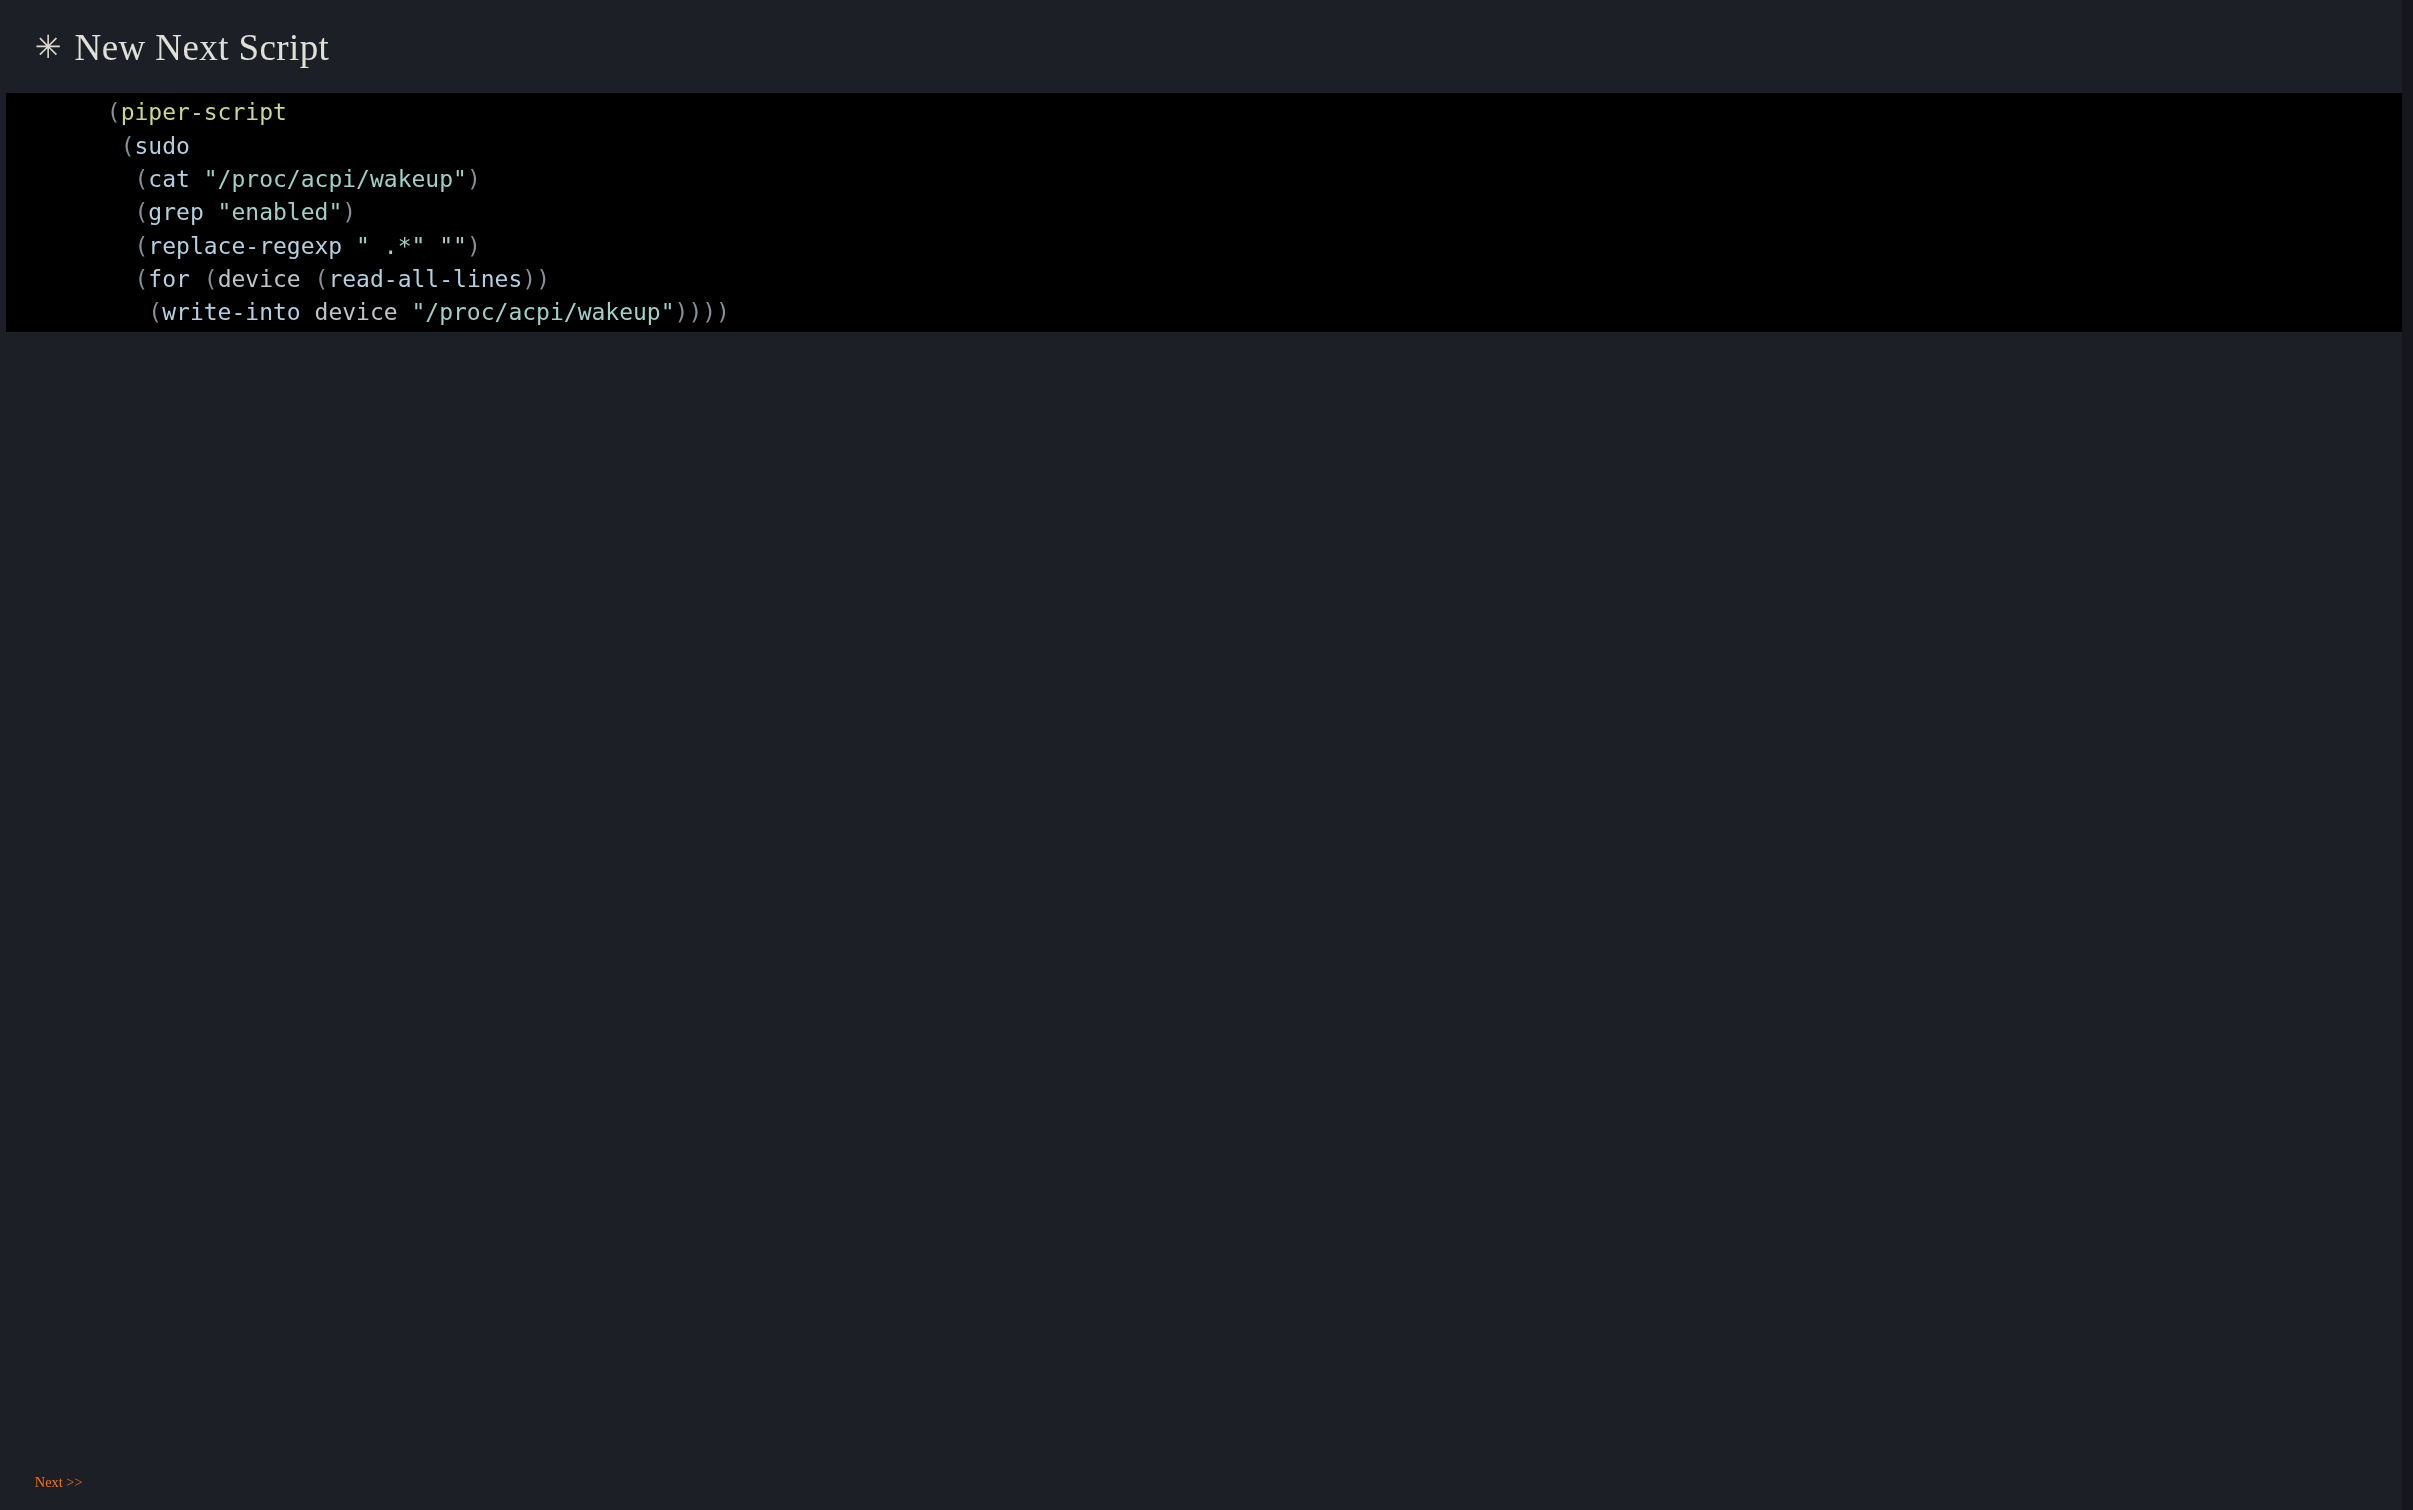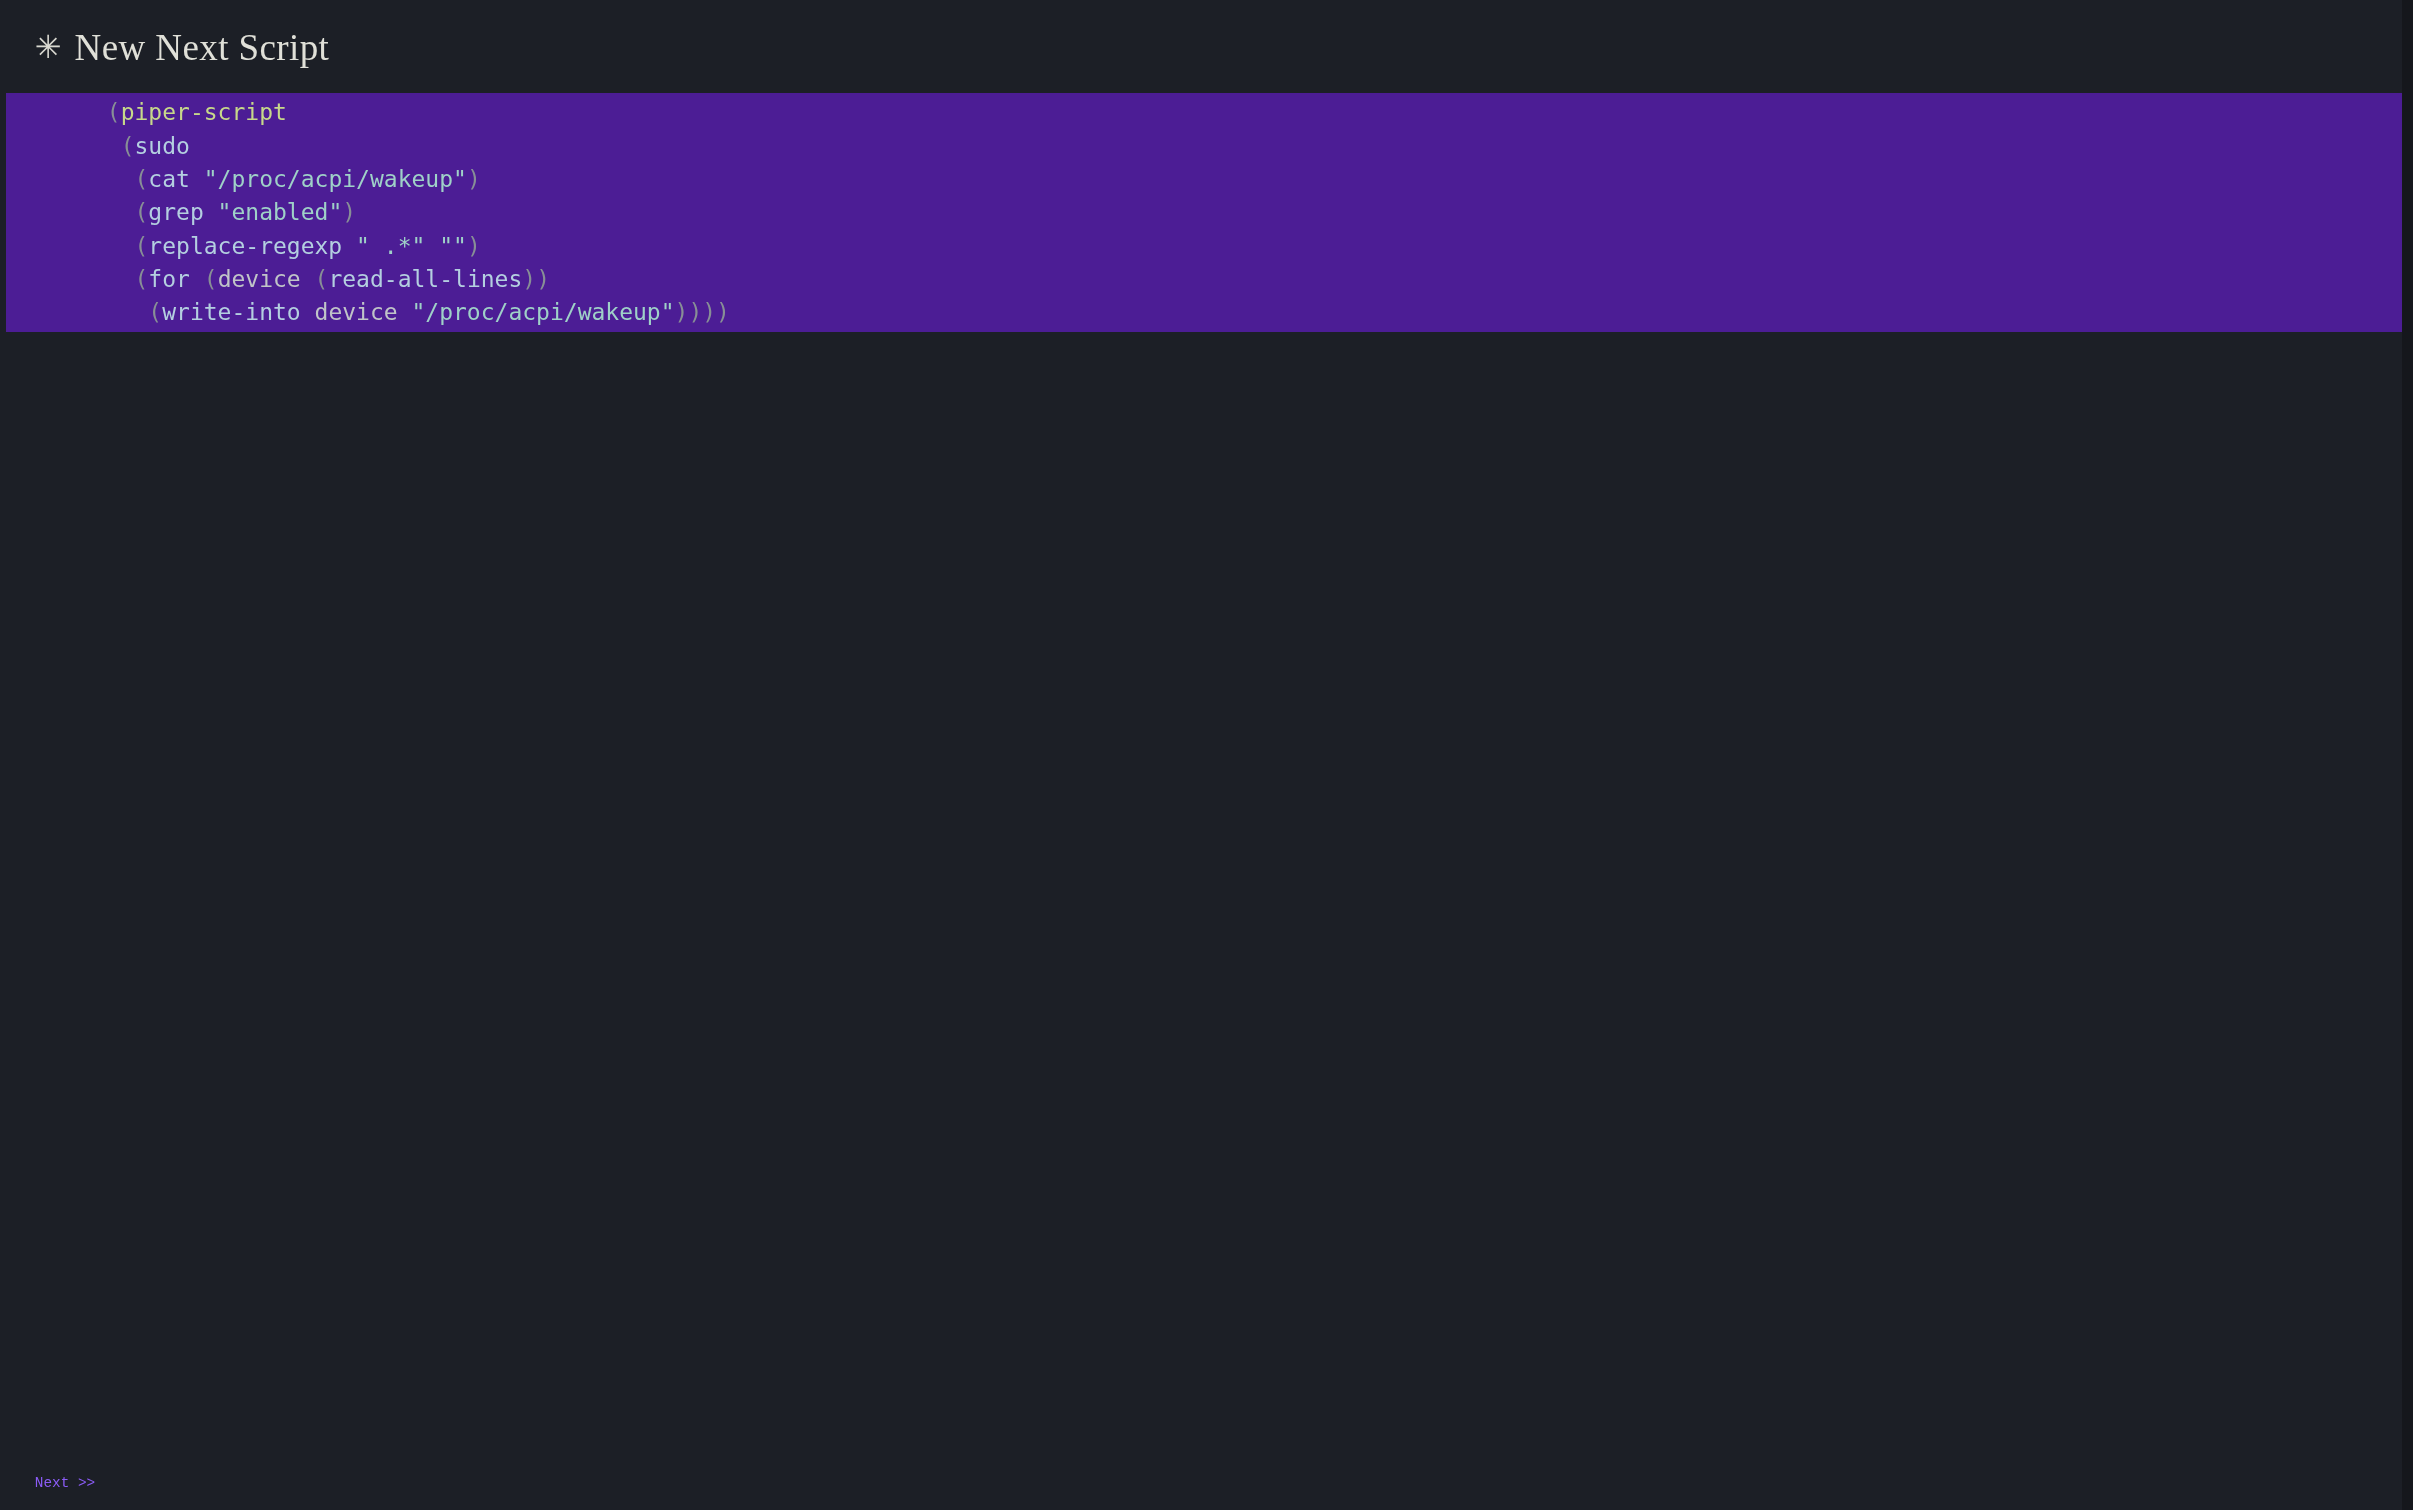--- a/index.html
+++ b/index.html
@@ -48,41 +48,41 @@
     .intro {
       font-size: 27px;
       color: #b8b8b0;
       margin-bottom: 29px;
     }
     .intro-code {
       font-family: "Menlo", "Consolas", "DejaVu Sans Mono", monospace;
       color: #9aa0a6;
     }
     .codeblock {
-      background: #4c1d95;
+      background: #000000;
       margin-left: -29px;
       margin-right: -29px;
       padding: 2.9px 0 2.9px 101px;
       font-family: "Menlo", "Consolas", "DejaVu Sans Mono", monospace;
       font-size: 23px;
       line-height: 1.45;
       white-space: pre;
     }
     .tok-paren { color: #888f96; }
     .tok-fn    { color: #c7d98a; }
     .tok-kw    { color: #b4cfe0; }
     .tok-str   { color: #9fd1c8; }
     .tok-plain { color: #c0c4c8; }
     .next-link {
       position: absolute;
       left: 29px;
       bottom: 13px;
-      font-family: Liberation Mono, monospace;
+      font-family: Liberation Serif, serif;
       font-size: 14.4px;
-      color: #8b5cf6;
+      color: #f97316;
       text-decoration: none;
       cursor: pointer;
     }
     .scrollbar-track {
       position: absolute;
       top: 0;
       right: 0;
       width: 11.5px;
       height: 100%;
       background: #15171c;

